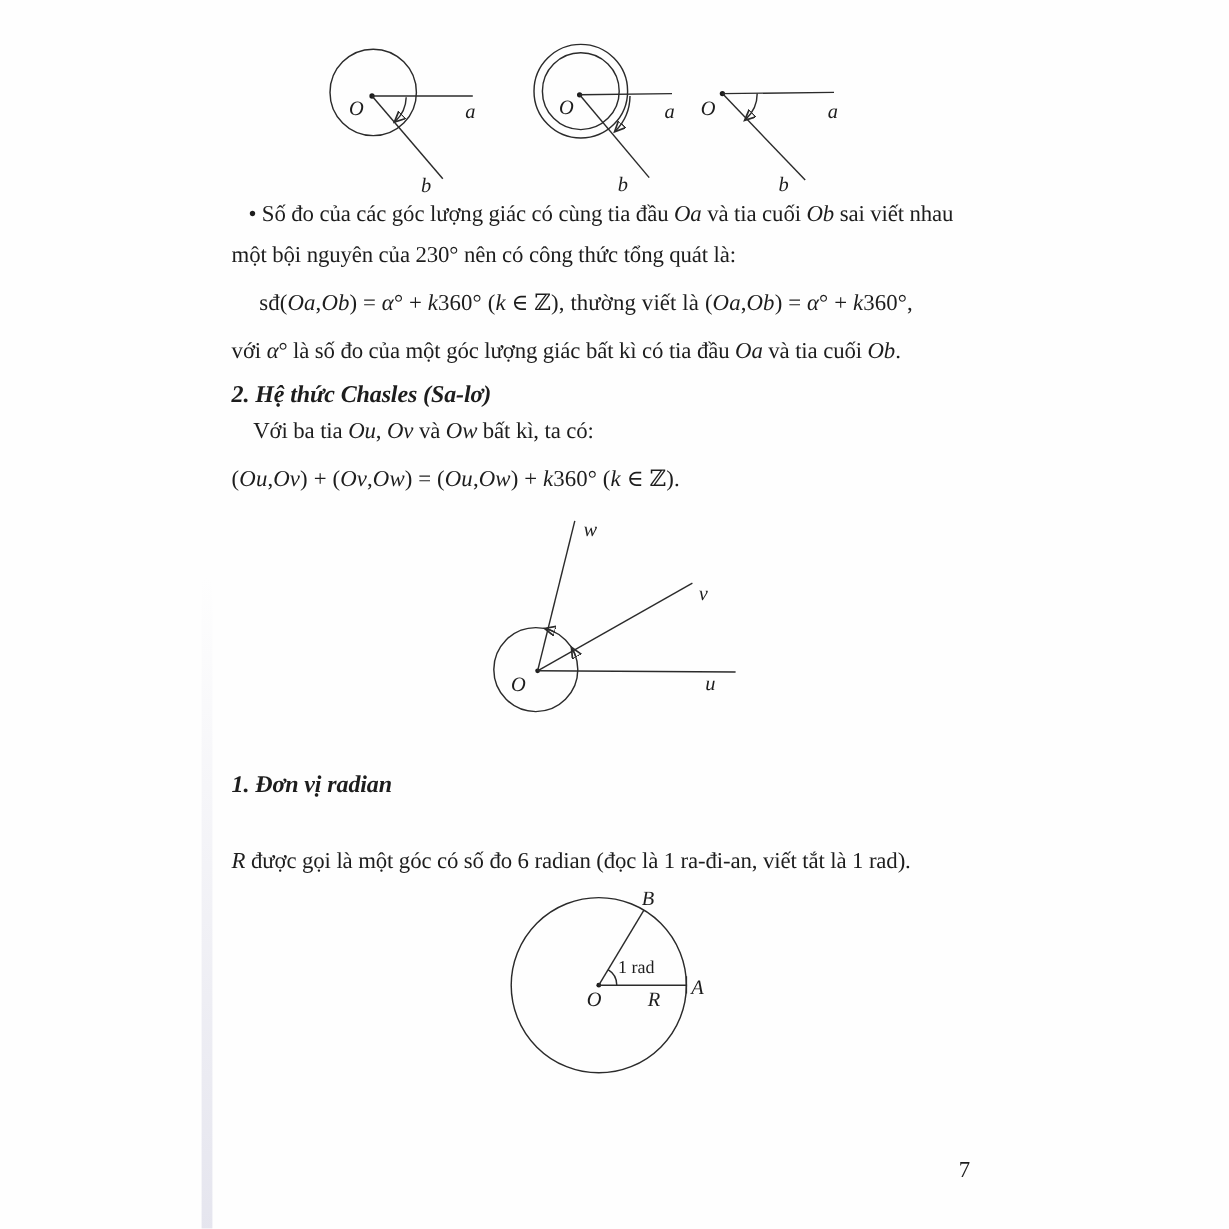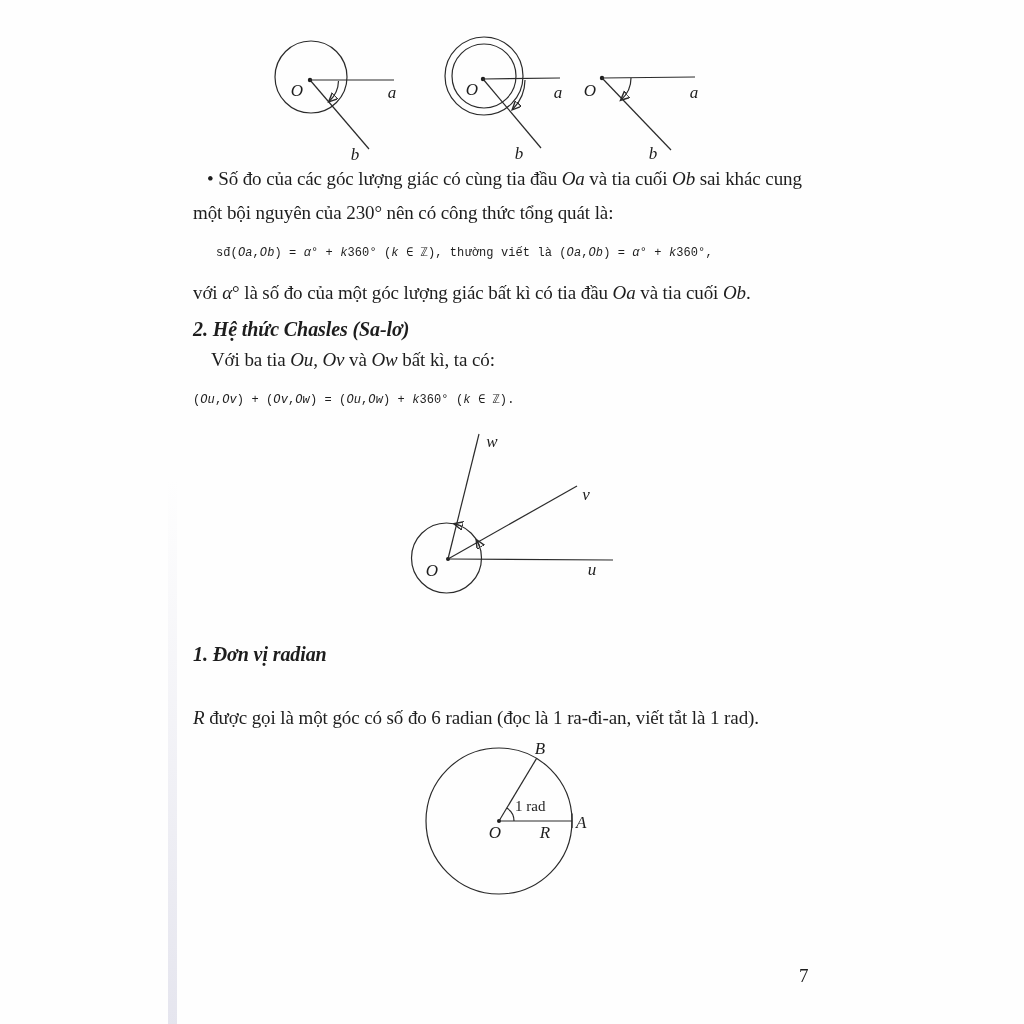--- a/index.html
+++ b/index.html
@@ -6,21 +6,21 @@
   .page{
     position:relative;width:1024px;height:1024px;background:#fefefe;
     font-family:"Liberation Serif","DejaVu Serif",serif;color:#1d1d1d;overflow:hidden;
   }
   .line{
     position:absolute;left:193px;font-size:19px;line-height:24px;
     white-space:nowrap;letter-spacing:-0.1px;color:#1d1d1d;
   }
   .indent{padding-left:14px;}
   .indent2{left:211px;}
-  .formula{font-size:12px;letter-spacing:0.1px;font-family:Liberation Mono, monospace;}
+  .formula{font-size:19px;letter-spacing:0.1px;}
   .centered{width:630px;text-align:left;}
   .h-bold{font-weight:700;font-size:19.5px;}
   .h-bolditalic{font-weight:700;font-style:italic;font-size:20px;}
   .fig{position:absolute;}
   .fig line,.fig path,.fig circle.outline{stroke:#2b2b2b;stroke-width:1.2;fill:none;}
   .fig .dot{fill:#1d1d1d;stroke:none;}
   .fig text{font-family:"Liberation Serif","DejaVu Serif",serif;font-style:italic;
     font-size:17px;fill:#1d1d1d;stroke:none;}
   .fig text.upright{font-style:normal;font-size:15px;}
   .pageno{position:absolute;left:799px;top:965px;font-size:19px;}
@@ -68,21 +68,21 @@
       <circle class="dot" cx="372" cy="58" r="2.2"></circle>
       <line x1="372" y1="58" x2="465" y2="57"></line>
       <line x1="372" y1="58" x2="441" y2="130"></line>
       <path d="M 401,58 A 29,29 0 0 1 391.4,79.5" marker-end="url(#ar)"></path>
       <text x="360" y="76" text-anchor="middle">O</text>
       <text x="464" y="78" text-anchor="middle">a</text>
       <text x="423" y="139" text-anchor="middle">b</text>
     </g>
   </svg>
 
-  <div class="line indent" style="top:167px"><span>• Số đo của các góc lượng giác có cùng tia đầu </span><span style="font-style: italic;">Oa</span><span> và tia cuối </span><span style="font-style: italic;">Ob</span><span> sai khác cung</span></div>
+  <div class="line indent" style="top:167px"><span>• Số đo của các góc lượng giác có cùng tia đầu </span><span style="font-style: italic;">Oa</span><span> và tia cuối </span><span style="font-style: italic;">Ob</span><span> sai viết nhau</span></div>
   <div class="line" style="top:201px"><span>một bội nguyên của 230° nên có công thức tổng quát là:</span></div>
 
   <div class="line formula" style="top:241px;left:216px"><span>sđ(</span><span style="font-style: italic;">Oa</span><span>,</span><span style="font-style: italic;">Ob</span><span>) = </span><span style="font-style: italic;">α</span><span>° + </span><span style="font-style: italic;">k</span><span>360° (</span><span style="font-style: italic;">k</span><span> ∈ ℤ), thường viết là (</span><span style="font-style: italic;">Oa</span><span>,</span><span style="font-style: italic;">Ob</span><span>) = </span><span style="font-style: italic;">α</span><span>° + </span><span style="font-style: italic;">k</span><span>360°,</span></div>
 
   <div class="line" style="top:281px"><span>với </span><span style="font-style: italic;">α</span><span>° là số đo của một góc lượng giác bất kì có tia đầu </span><span style="font-style: italic;">Oa</span><span> và tia cuối </span><span style="font-style: italic;">Ob</span><span>.</span></div>
 
   <div class="line h-bolditalic" style="top:317px">2. Hệ thức Chasles (Sa-lơ)</div>
 
   <div class="line indent2" style="top:348px"><span>Với ba tia </span><span style="font-style: italic;">Ou</span><span>, </span><span style="font-style: italic;">Ov</span><span> và </span><span style="font-style: italic;">Ow</span><span> bất kì, ta có:</span></div>
 

